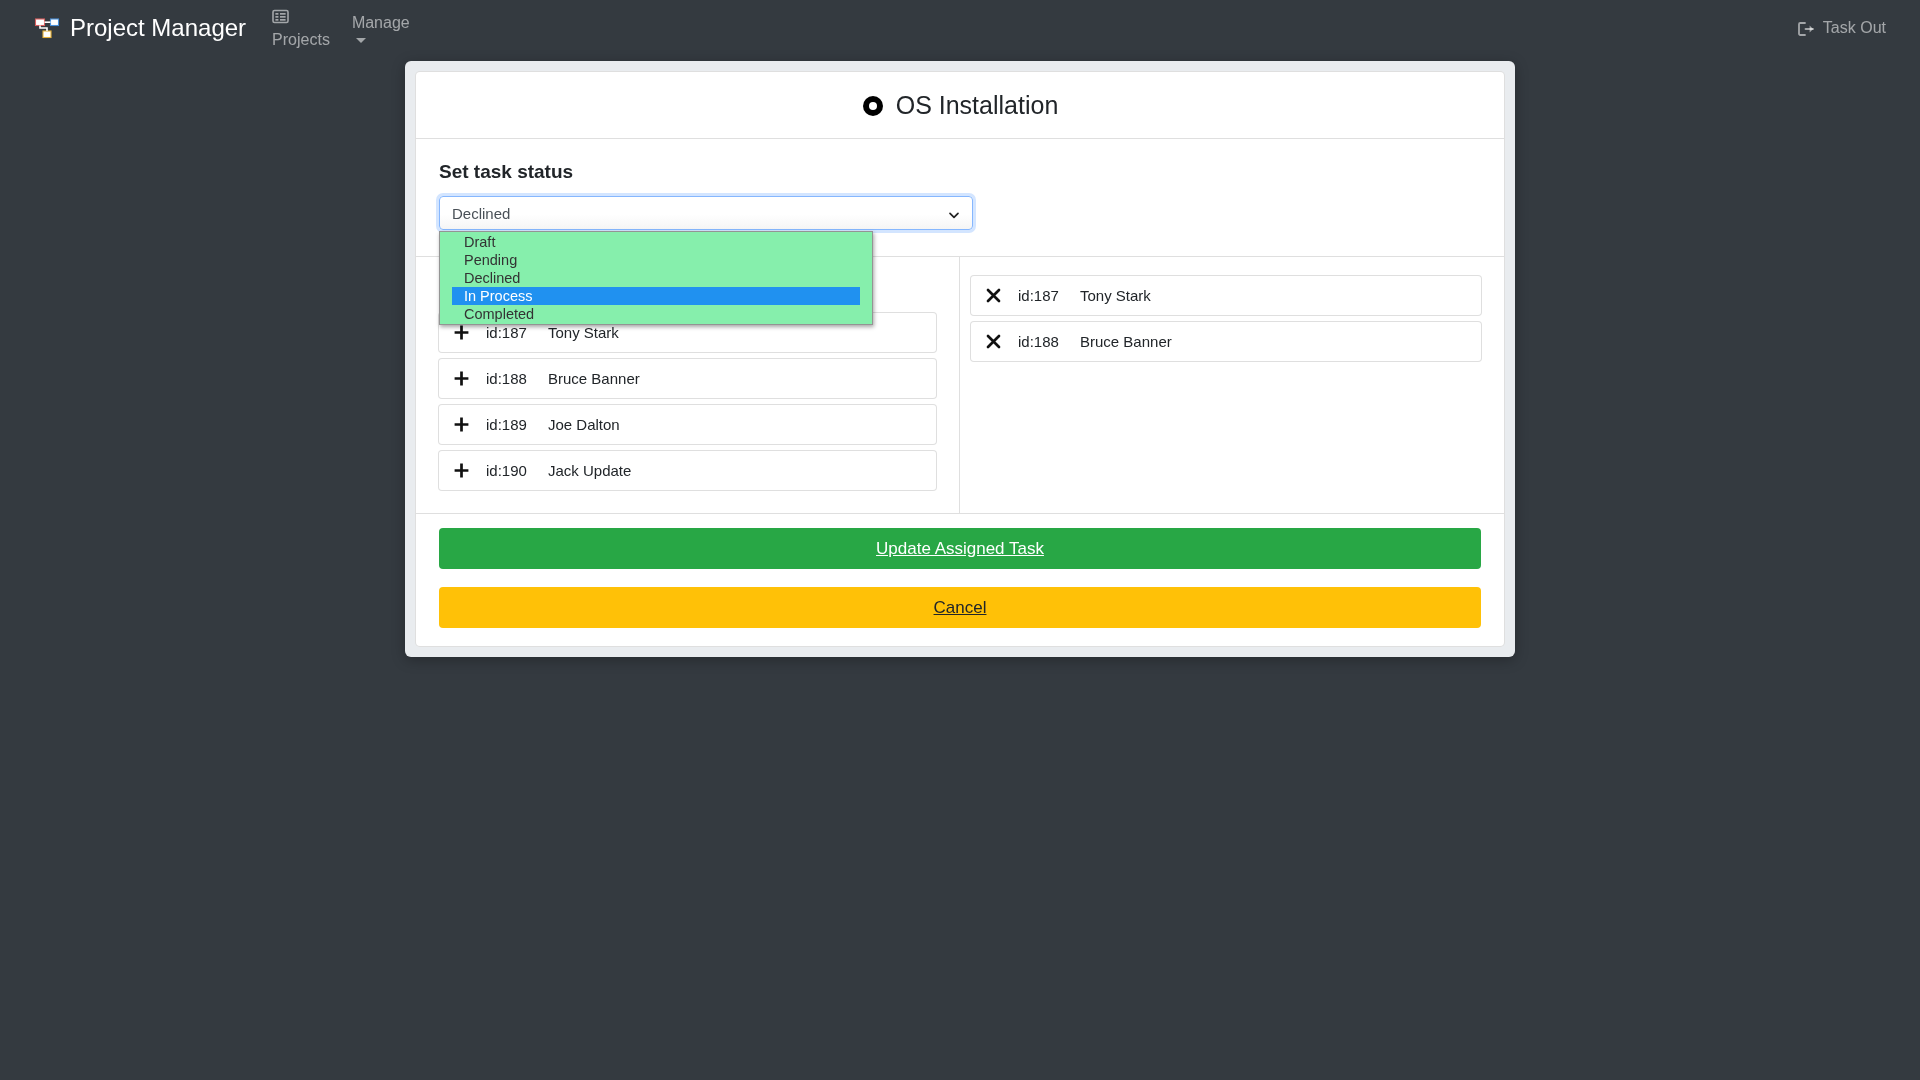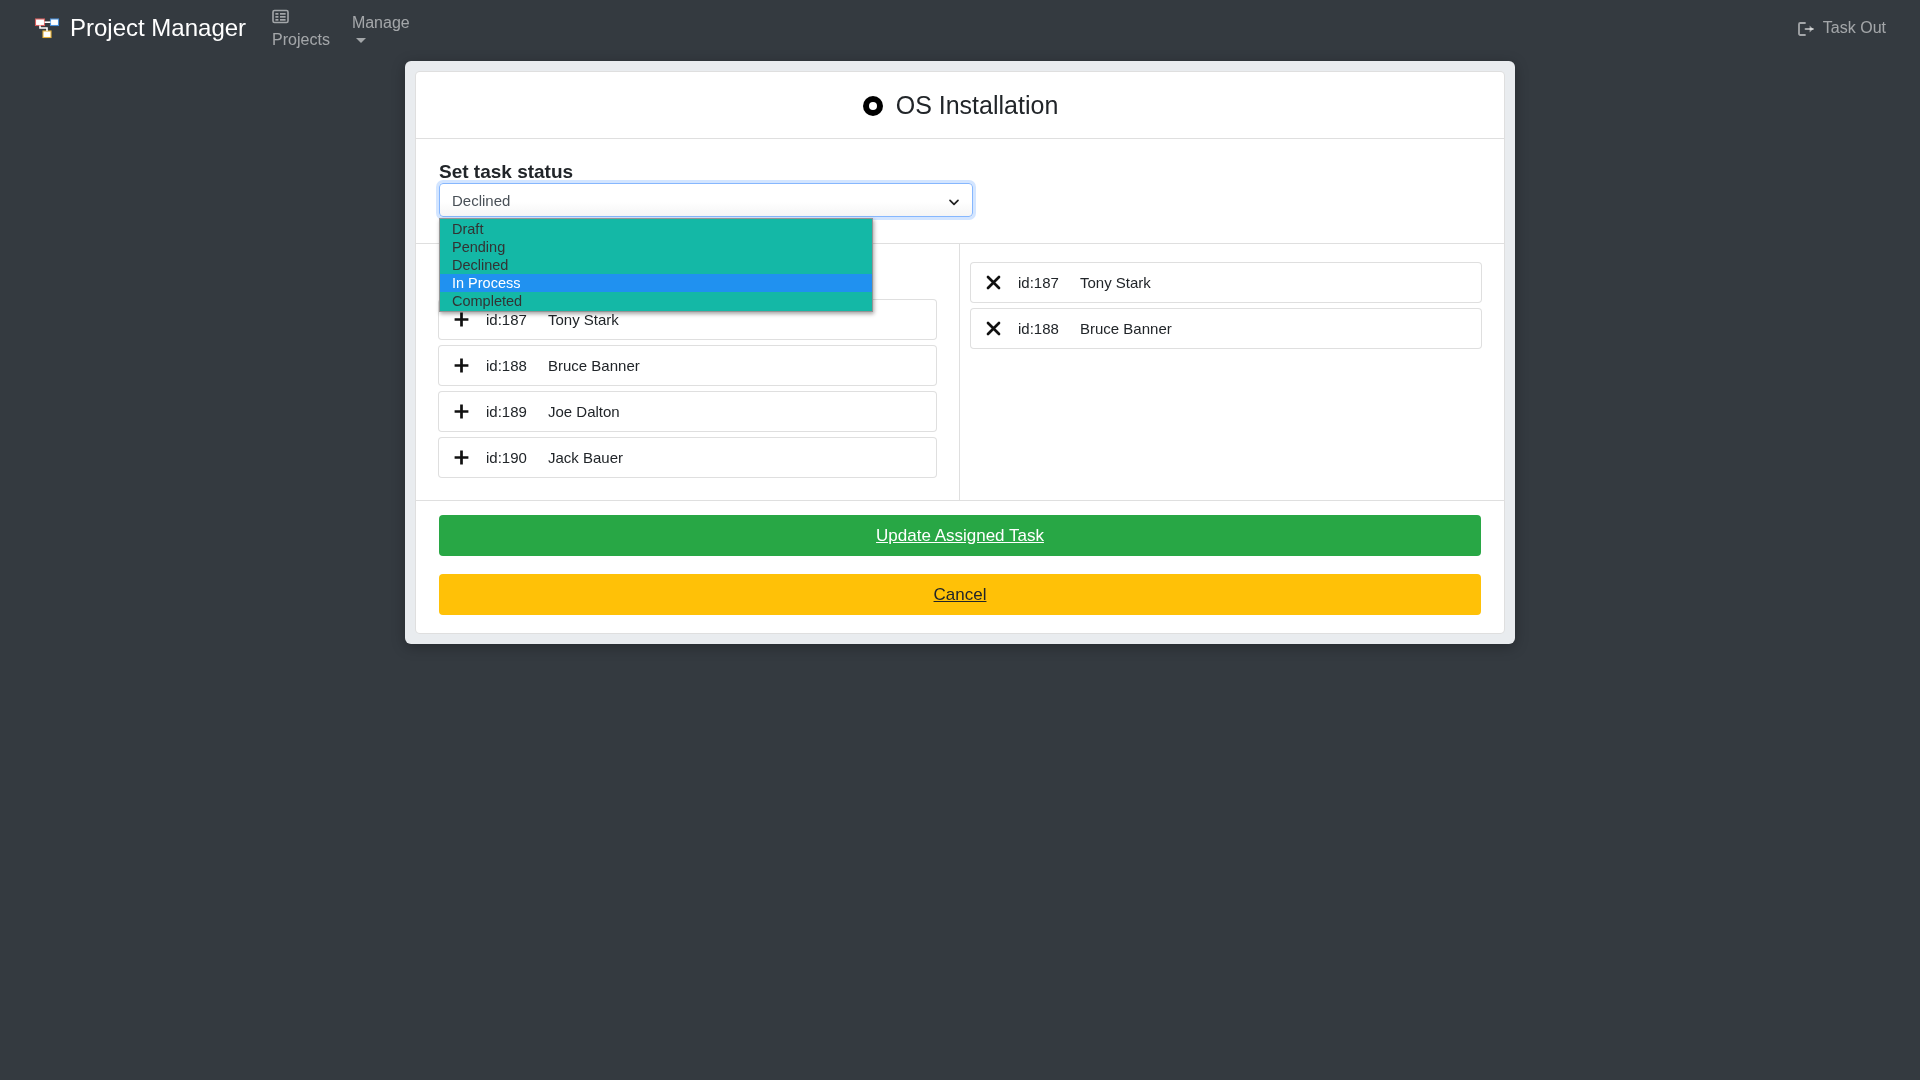--- a/index.html
+++ b/index.html
@@ -106,20 +106,21 @@
   .status-card {
     border-top: none;
     border-radius: 0;
     padding: 22px 23px 26px 23px;
     position: relative;
   }
   .status-label {
     font-size: 19px;
     font-weight: bold;
     color: #212529;
+    margin-bottom: 13px;
   }
   .select-wrap { position: relative; width: 534px; }
   .select-box {
     width: 534px;
     height: 34px;
     border: 1px solid #86b7fe;
     border-radius: 4px;
     background: linear-gradient(180deg,#ffffff 0%,#ffffff 55%,#f5f5f5 100%);
     box-shadow: 0 0 0 3px rgba(13,110,253,.18);
     display: flex;
@@ -133,25 +134,25 @@
   }
   .select-box .sel-caret {
     margin-left: auto;
     width: 12px; height: 12px; display:block;
   }
   .select-listbox {
     position: absolute;
     left: 0;
     top: 35px;
     width: 434px;
-    background: #14b8a6;
+    background: #86efac;
     border: 1px solid #949494;
     box-shadow: 1px 2px 4px rgba(0,0,0,.35);
     z-index: 40;
-    padding: 1px 0;
+    padding: 1px 12px;
   }
   .opt {
     height: 18px;
     line-height: 18px;
     padding: 0 0 0 12px;
     font-size: 14.5px;
     color: #333333;
     cursor: pointer;
     white-space: nowrap;
   }
@@ -340,21 +341,21 @@
             <span class="m-name">Joe Dalton</span>
           </div>
 
           <div class="member-item">
             <span class="m-icon">
               <svg viewBox="0 0 17 17" width="17" height="17" xmlns="http://www.w3.org/2000/svg">
                 <path d="M8.5 1.6 V15.4 M1.6 8.5 H15.4" stroke="#111" stroke-width="2.7"></path>
               </svg>
             </span>
             <span class="m-id">id:190</span>
-            <span class="m-name">Jack Bauer</span>
+            <span class="m-name">Jack Update</span>
           </div>
 
         </div>
       </div>
 
       <div class="members-col right-list-pad">
         <div class="member-list">
 
           <div class="member-item">
             <span class="m-icon">

